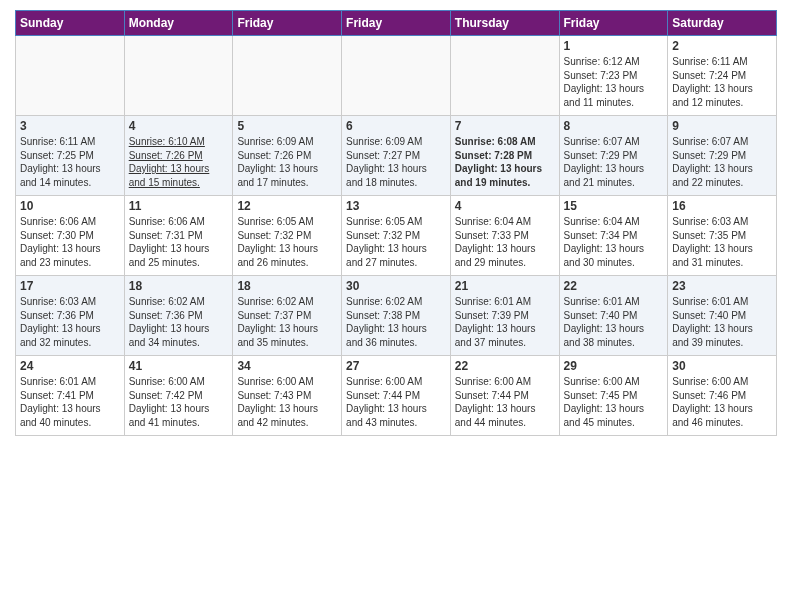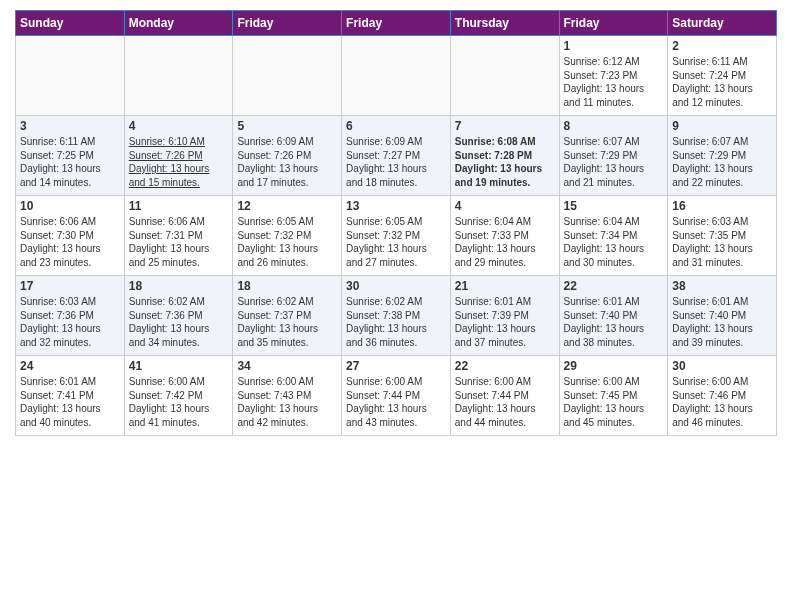--- a/index.html
+++ b/index.html
@@ -199,21 +199,21 @@
 and 37 minutes.</div>
           </td>
           <td>
             <span class="day-num">22</span>
             <div class="day-info" style="white-space: pre-line;">Sunrise: 6:01 AM
 Sunset: 7:40 PM
 Daylight: 13 hours
 and 38 minutes.</div>
           </td>
           <td>
-            <span class="day-num">38</span>
+            <span class="day-num">23</span>
             <div class="day-info" style="white-space: pre-line;">Sunrise: 6:01 AM
 Sunset: 7:40 PM
 Daylight: 13 hours
 and 39 minutes.</div>
           </td>
         </tr>
         <tr>
           <td>
             <span class="day-num">24</span>
             <div class="day-info" style="white-space: pre-line;">Sunrise: 6:01 AM

